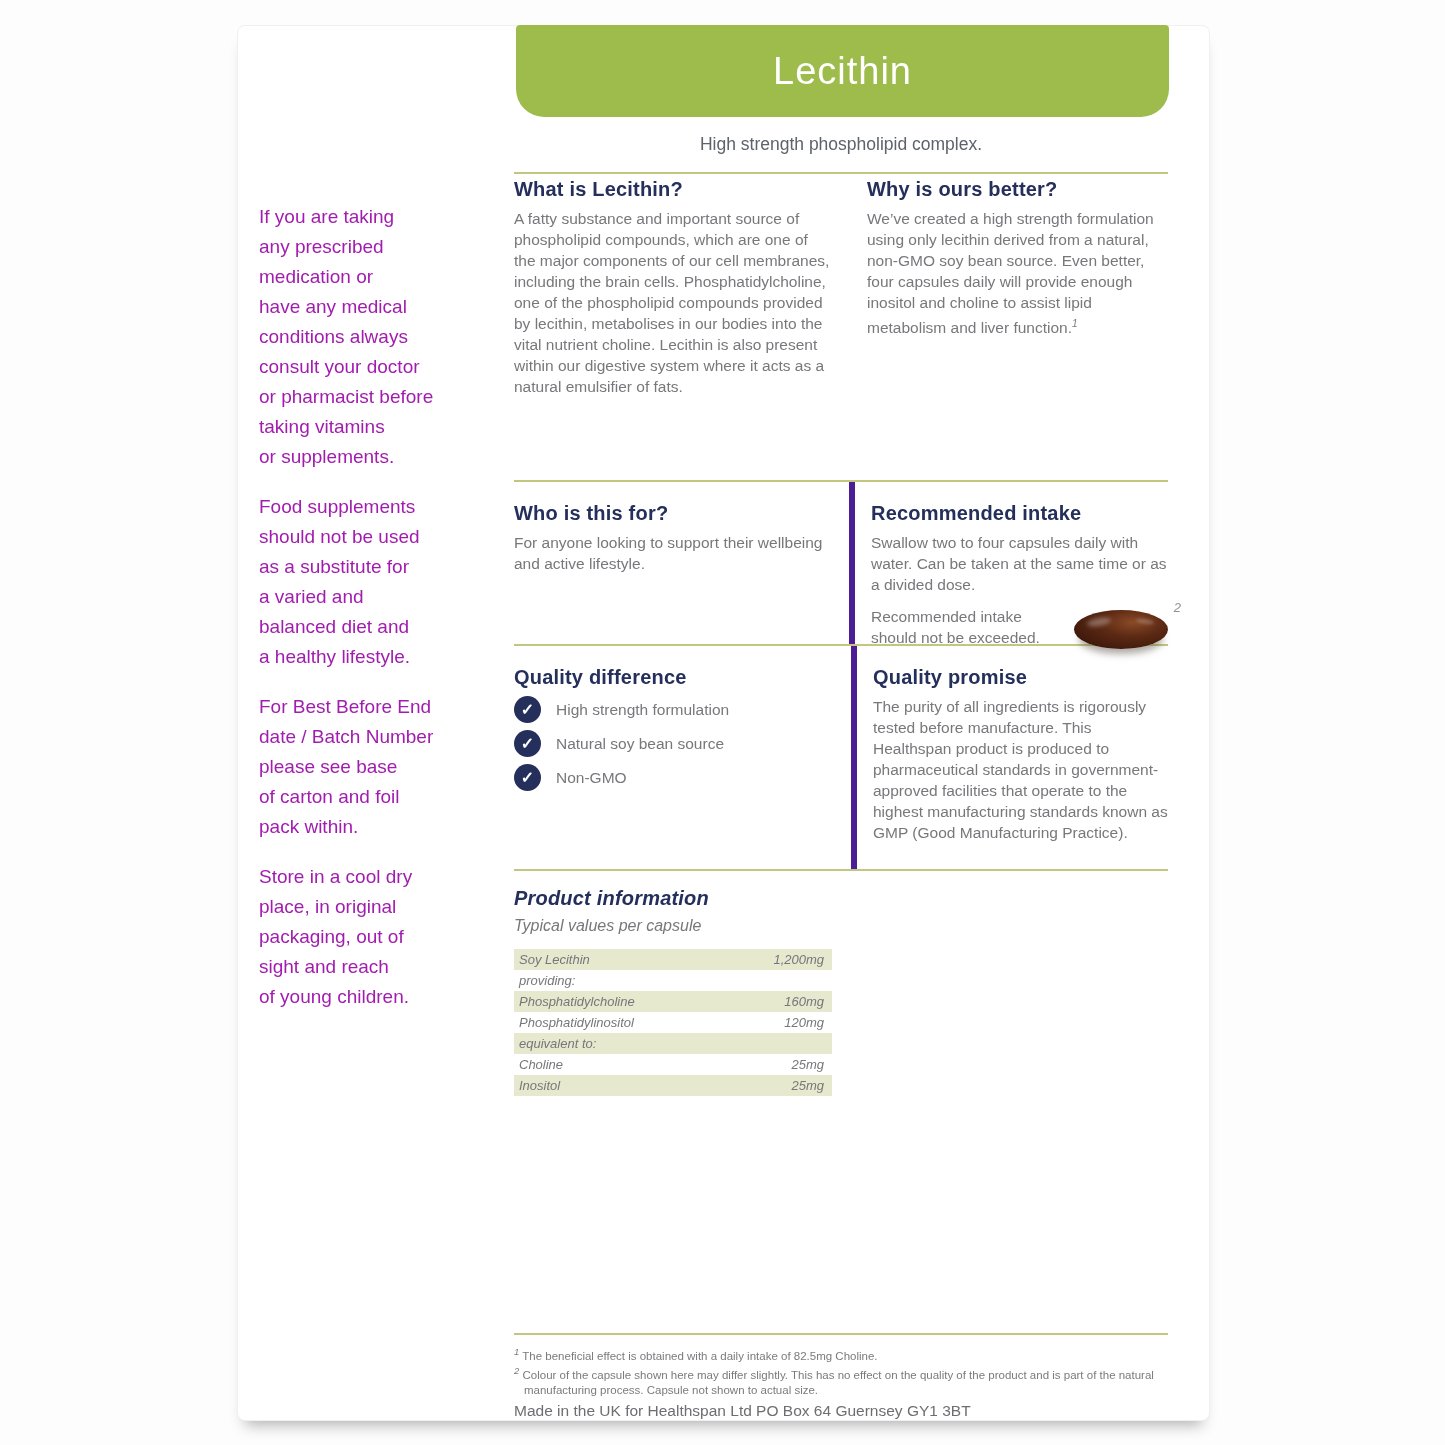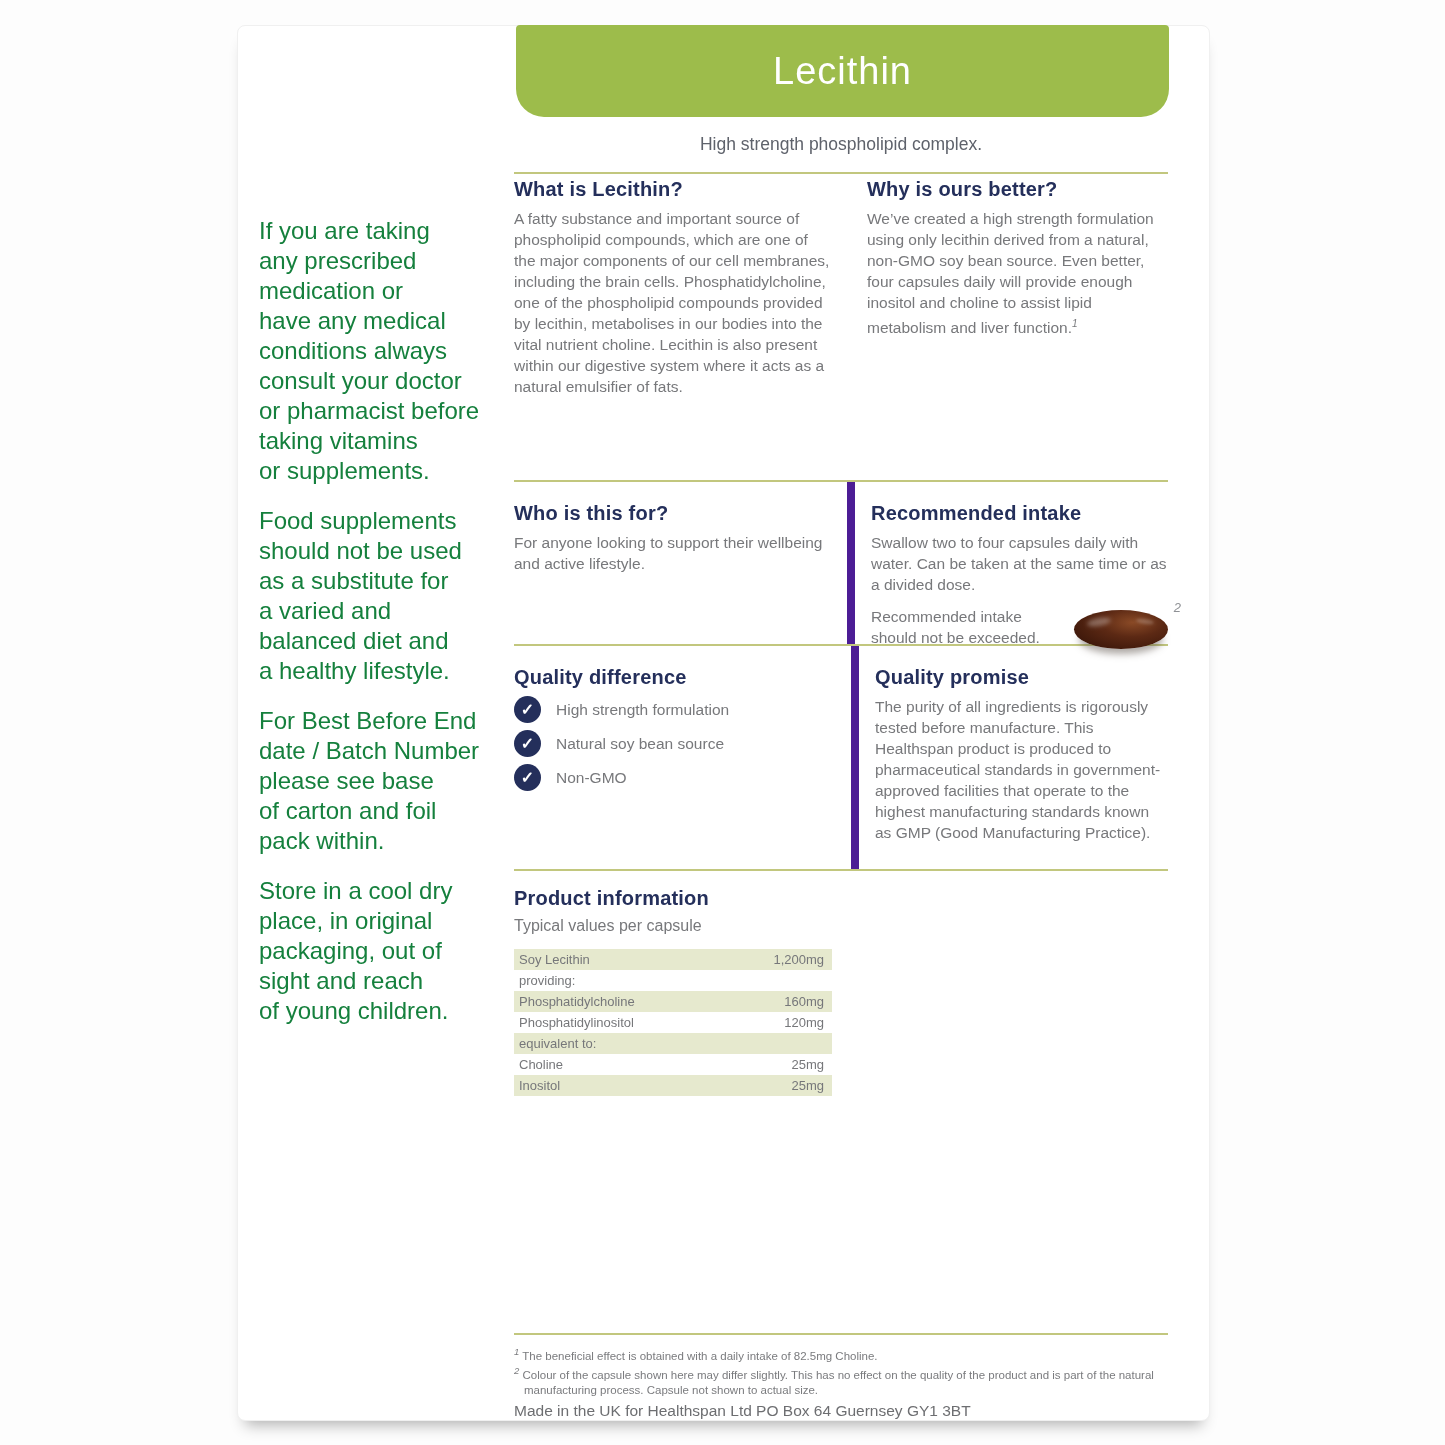--- a/index.html
+++ b/index.html
@@ -19,37 +19,37 @@
   .header-band{
     position:absolute;left:278px;top:-1px;width:653px;height:92px;
     background:#9dbc4b;border-radius:4px 4px 28px 28px;
     display:flex;align-items:center;justify-content:center;
   }
   .header-band h1{
     margin:0;color:#ffffff;font-size:38px;font-weight:400;letter-spacing:1px;
   }
   
   .sidebar{
-    position:absolute;left:21px;top:190px;width:238px;
-    color:#15803d;font-size:24px;line-height:30px;
+    position:absolute;left:21px;top:176px;width:238px;
+    color:#a21caf;font-size:19px;line-height:30px;
   }
   .sidebar p{margin:0 0 20px 0;white-space:pre-line;}
   
   .content{position:absolute;left:276px;top:108px;width:654px;}
   .subtitle{
     height:22px;text-align:center;color:#5e626b;font-size:17.5px;
     margin-bottom:16px;
   }
   .grid-row{display:flex;border-top:2px solid #c2c77e;box-sizing:border-box;}
   .row-1{height:308px;padding-top:4px;}
   .row-2{height:164px;padding-top:20px;}
   .row-3{height:227px;padding-top:20px;border-bottom:2px solid #c2c77e;}
   .col-l{width:337px;box-sizing:border-box;padding-right:20px;}
   .col-r{flex:1;box-sizing:border-box;padding-left:16px;}
-  .with-divider .col-r{border-left:8px solid #4c1d95;margin-top:-20px;padding-top:20px;}
+  .with-divider .col-r{border-left:6px solid #4c1d95;margin-top:-20px;padding-top:20px;}
   h2{
     margin:0 0 7px 0;color:#242f5b;font-size:20px;font-weight:bold;letter-spacing:0.2px;
   }
   .body-text{color:#77787b;font-size:15.5px;line-height:21px;}
   sup.fn{font-size:10px;font-style:italic;color:#77787b;}
   
   .check-list{margin-top:4px;}
   .check-item{display:flex;align-items:center;margin-bottom:7px;}
   .check-circle{
     width:27px;height:27px;border-radius:50%;background:#242f5b;flex:0 0 27px;
@@ -72,21 +72,21 @@
     background:rgba(255,255,255,0.30);filter:blur(2px);transform:rotate(-10deg);
   }
   .capsule::after{
     content:"";position:absolute;right:14px;top:9px;width:18px;height:5px;border-radius:50%;
     background:rgba(255,255,255,0.22);filter:blur(1.5px);transform:rotate(8deg);
   }
   .capsule-ref{
     position:absolute;right:-13px;top:-10px;color:#8f9195;font-size:13px;font-style:italic;
   }
   
-  .product-info{margin-top:16px;}
+  .product-info{margin-top:16px;font-style:italic;}
   .pi-sub{color:#77787b;font-size:16px;margin-top:3px;}
   .pi-table{margin-top:14px;width:318px;}
   .pi-row{
     display:flex;justify-content:space-between;align-items:center;
     height:21px;padding:0 8px 0 5px;box-sizing:border-box;
     color:#76777a;font-size:13px;
   }
   .pi-row.shaded{background:#e6e9ce;}
   
   .footer-block{margin-top:237px;}

